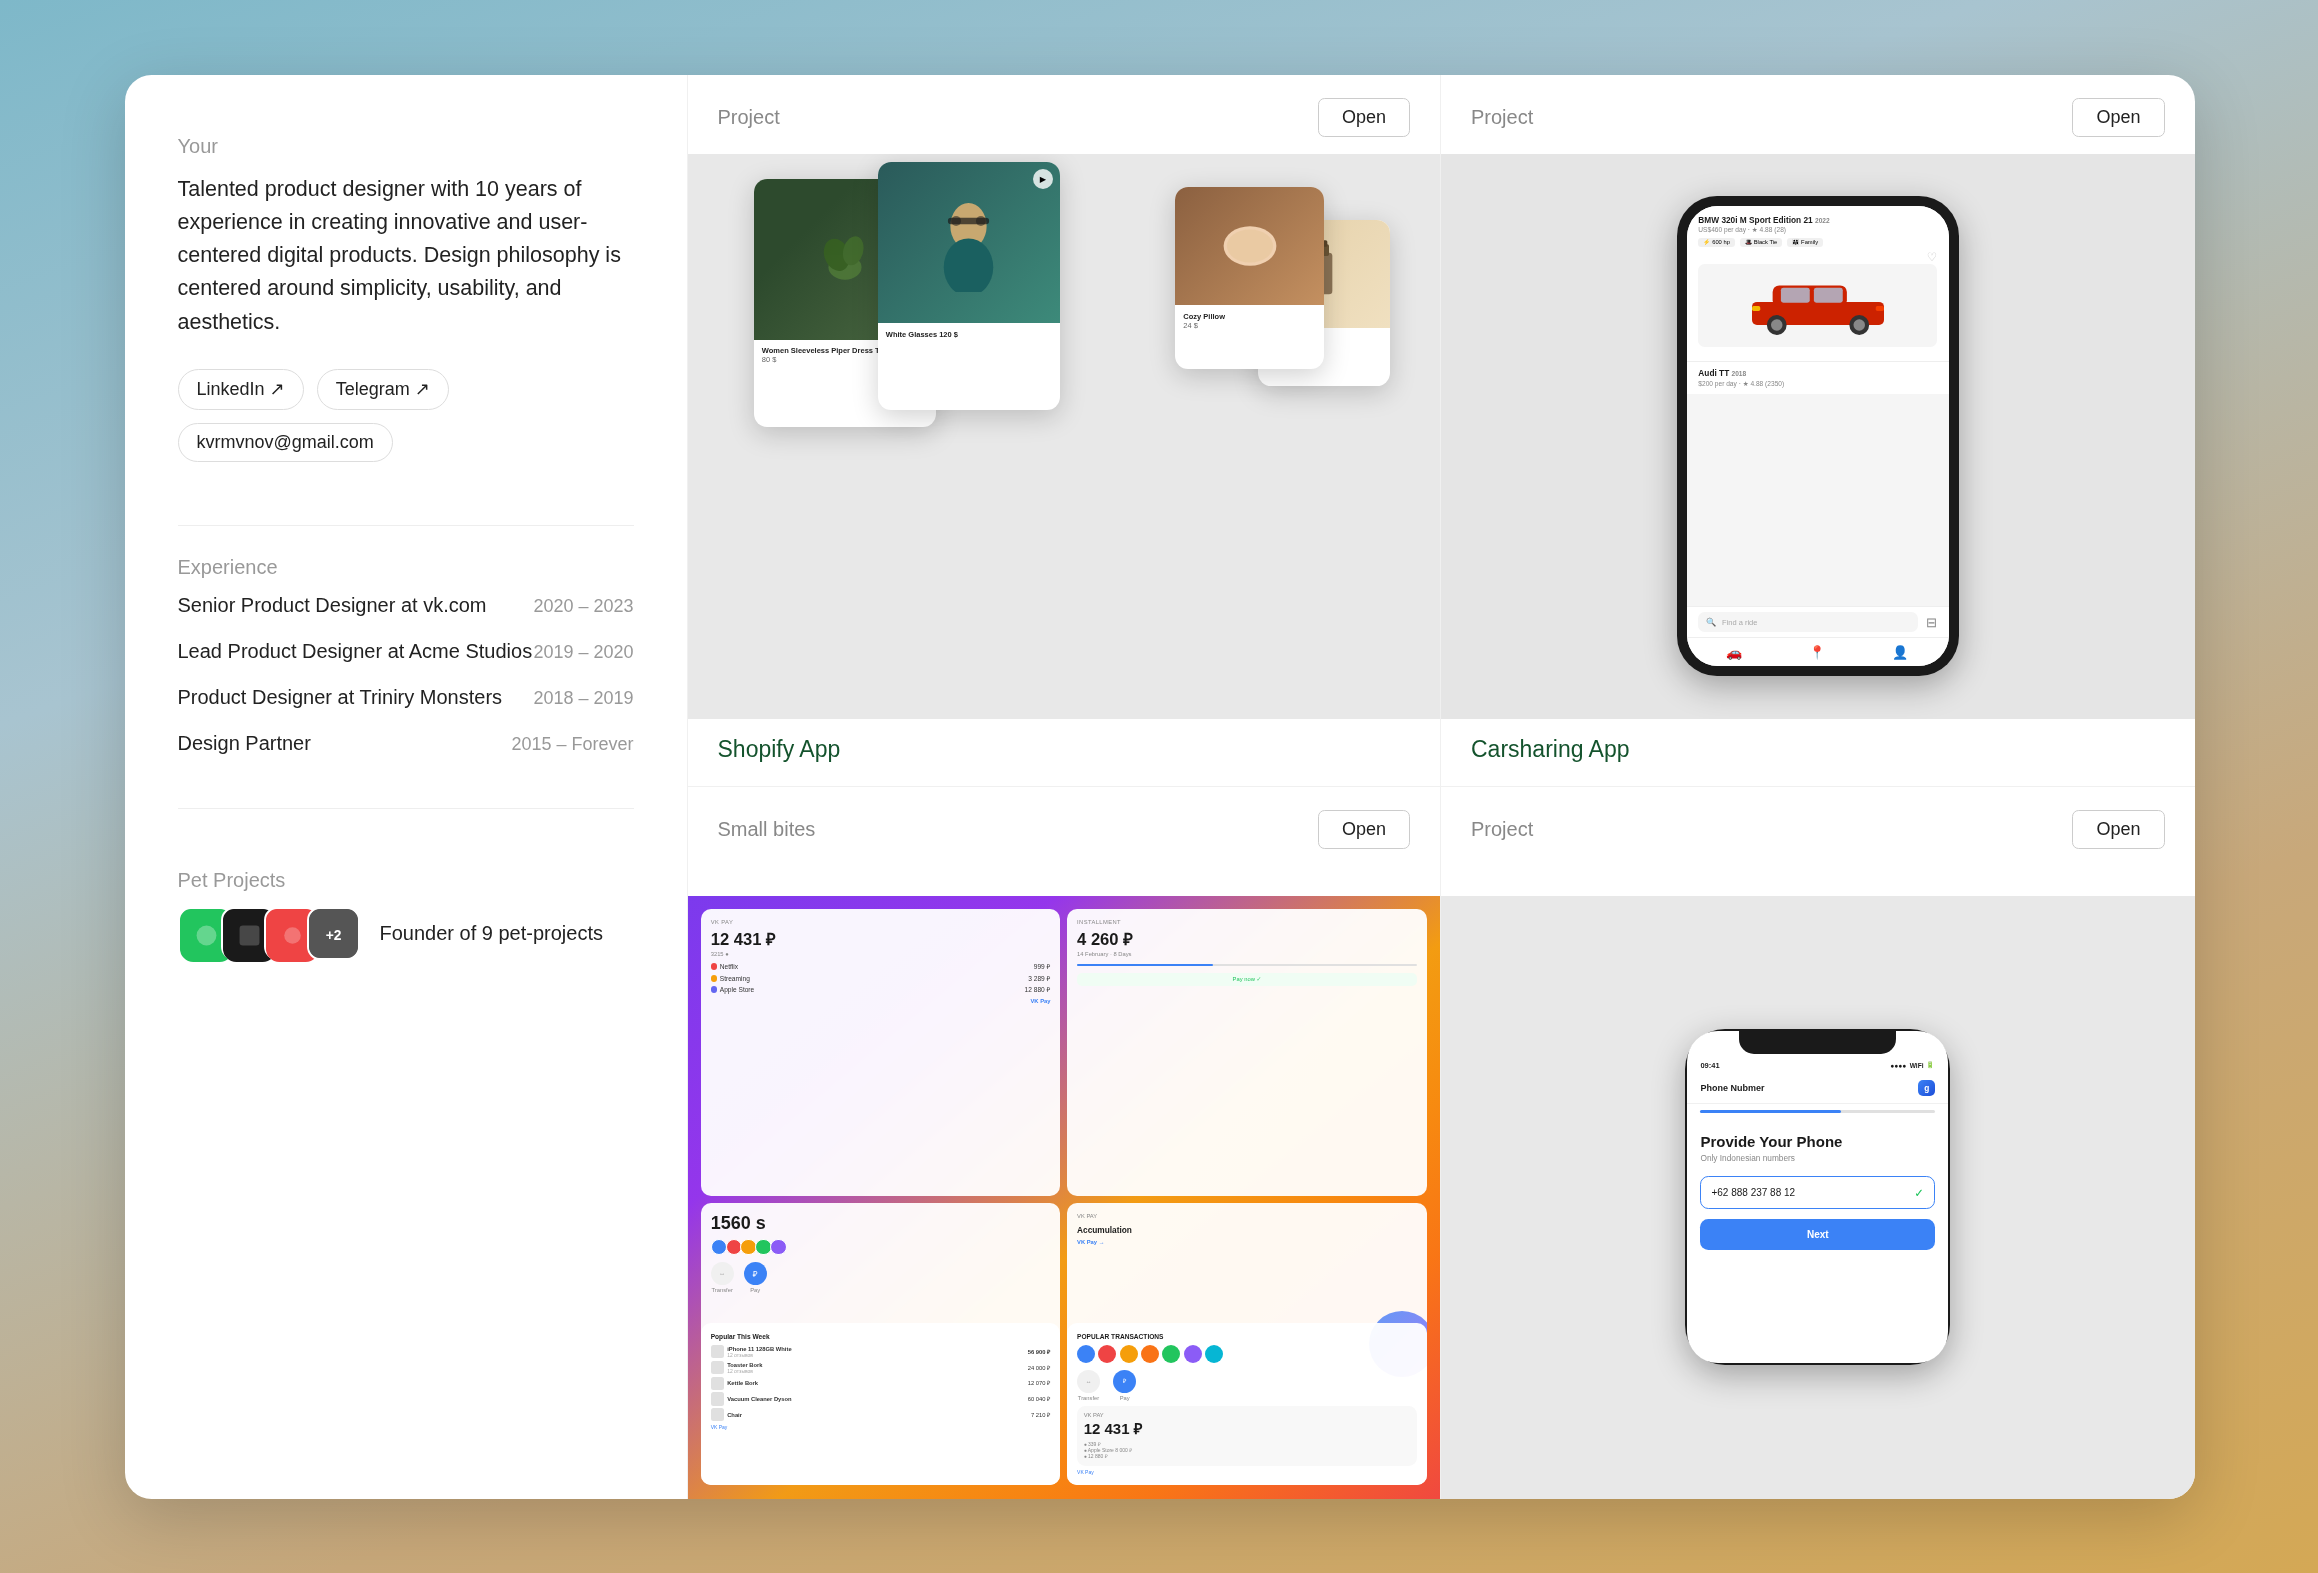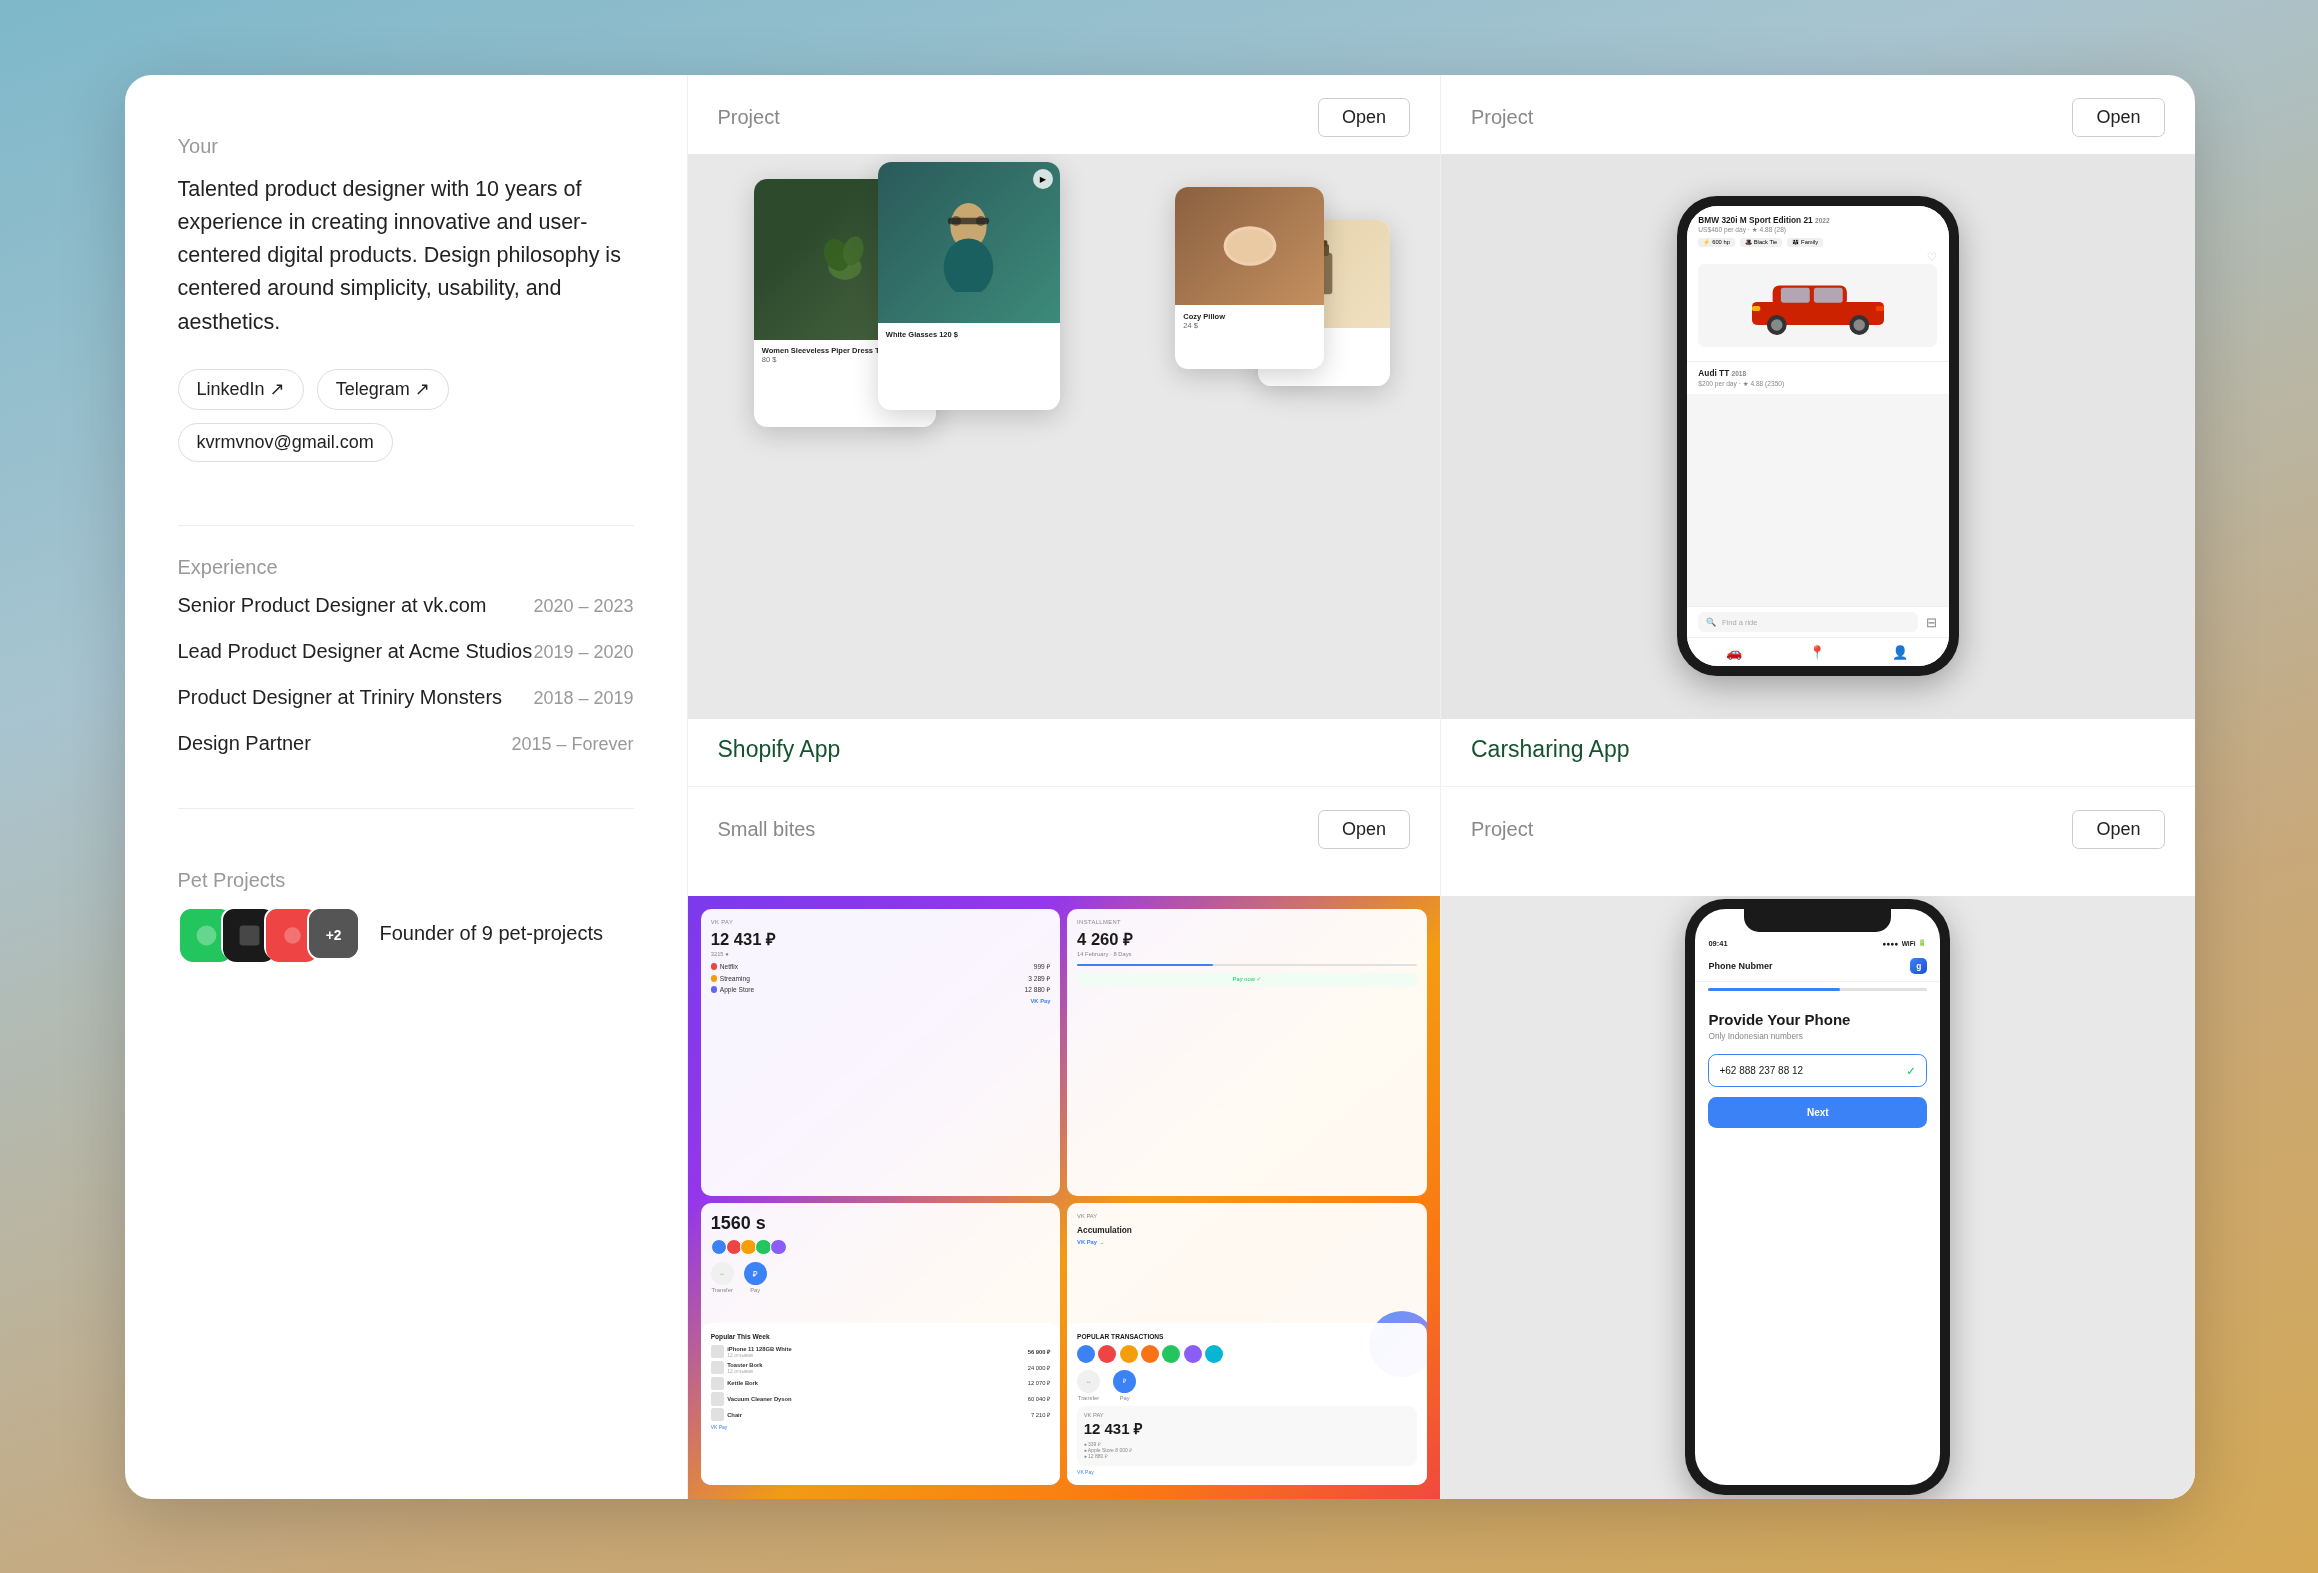--- a/index.html
+++ b/index.html
@@ -451,24 +451,24 @@
       width: 100%;
       height: 100%;
       background: #e8e8e8;
       display: flex;
       align-items: center;
       justify-content: center;
     }
 
     .phone-frame-2 {
       width: 265px;
-      height: 596px;
+      height: 336px;
       background: #1a1a1a;
       border-radius: 40px;
-      padding: 10px;
+      padding: 2px;
       box-shadow: 0 10px 33px rgba(0,0,0,0.3);
     }
 
     .phone-screen-2 {
       width: 100%;
       height: 100%;
       background: #ffffff;
       border-radius: 31px;
       overflow: hidden;
       display: flex;

